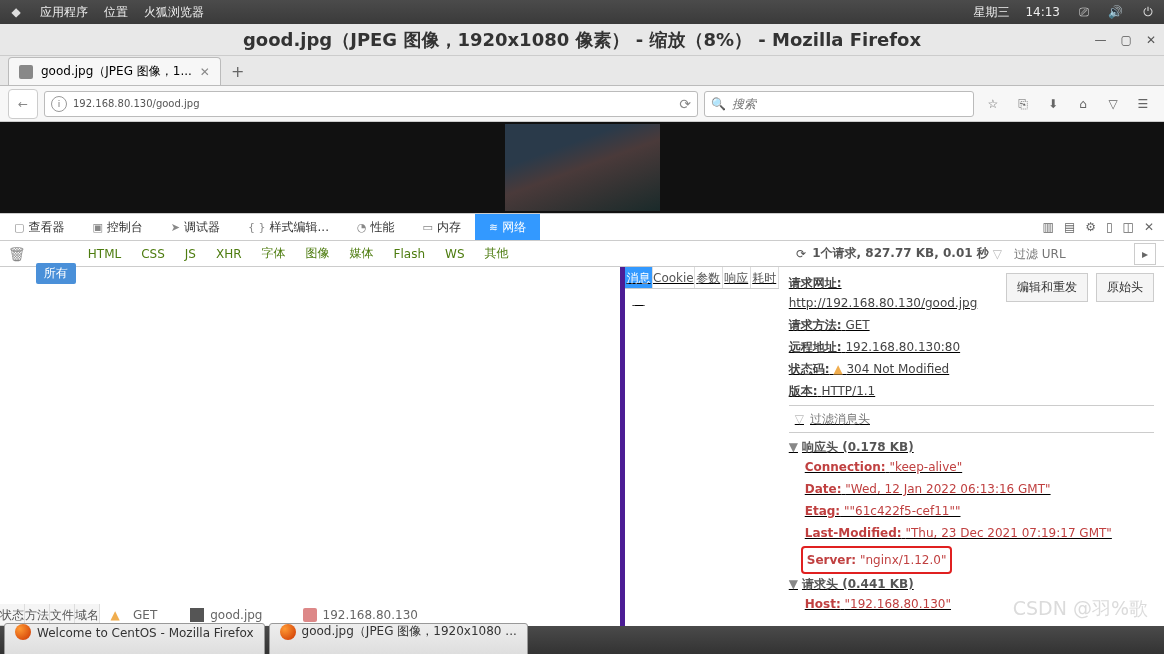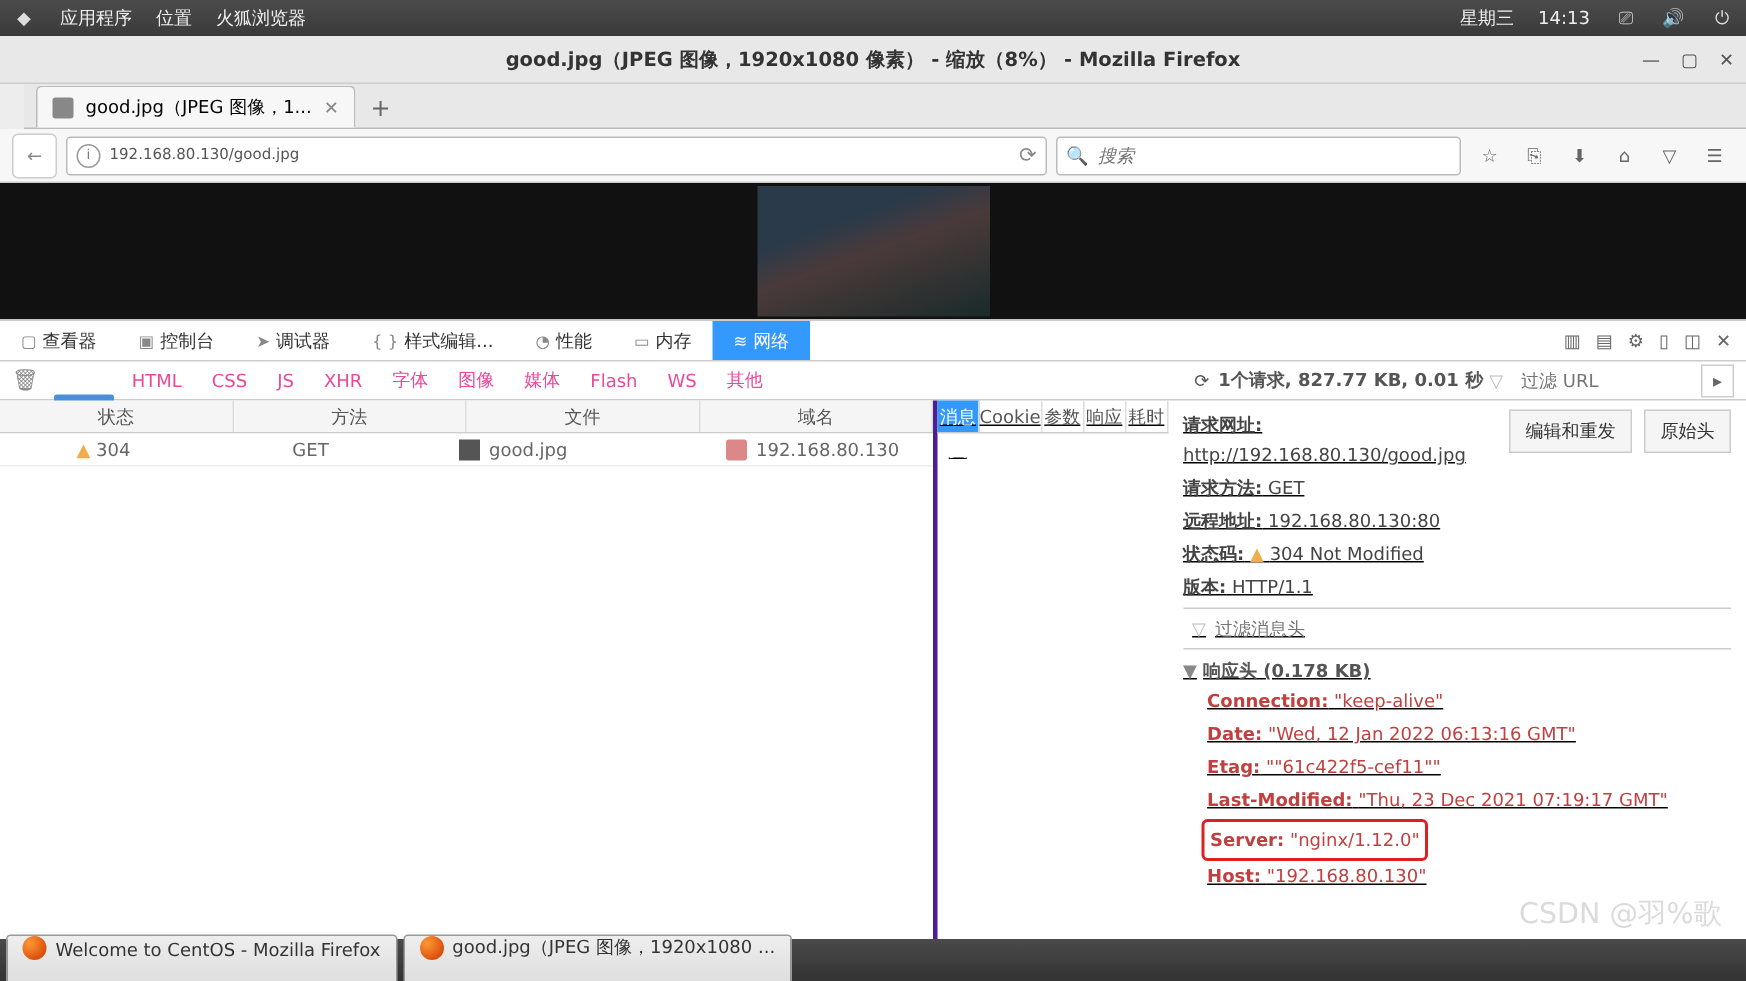--- a/index.html
+++ b/index.html
@@ -2,24 +2,24 @@
 <html><head>
 <meta charset="utf-8">
 <style>
 * { margin: 0; padding: 0; box-sizing: border-box; font-family: "DejaVu Sans", Arial, sans-serif; font-size: 12px; }
 body { width: 1164px; height: 654px; background: #ededed; display: flex; flex-direction: column; overflow: hidden; position: relative; }
 .topbar { height: 24px; background: linear-gradient(#4b4b4b,#3a3a3a); color: #eee; display: flex; align-items: center; padding: 0 8px; gap: 16px; }
 .topbar .spacer { flex: 1; }
 .topbar span { font-size: 12px; }
 .topbar .sys-icon { width: 16px; height: 16px; display: inline-flex; align-items: center; justify-content: center; color: #ddd; }
 .window-title { height: 32px; background: #e8e8e8; display: flex; align-items: center; justify-content: center; position: relative; border-bottom: 1px solid #ccc; }
-.window-title .txt { font-size: 13px; color: #333; font-weight: bold; }
+.window-title .txt { font-size: 18px; color: #333; font-weight: bold; }
 .window-ctrl { position: absolute; right: 8px; display: flex; gap: 14px; color: #555; }
 .window-ctrl span { cursor: pointer; }
-.tabbar { height: 30px; background: #e8e8e8; display: flex; align-items: flex-end; padding-left: 8px; border-bottom: 1px solid #bbb; margin-left: 16px; }
+.tabbar { height: 30px; background: #e8e8e8; display: flex; align-items: flex-end; padding-left: 8px; border-bottom: 1px solid #bbb; }
 .tab { background: #f7f7f7; border: 1px solid #bbb; border-bottom: none; border-radius: 4px 4px 0 0; padding: 5px 10px; display: flex; align-items: center; gap: 8px; min-width: 200px; }
 .tab .fav { width: 14px; height: 14px; background: #888; border-radius: 2px; }
 .tab .close { color: #888; }
 .tab-plus { padding: 4px 10px; color: #666; font-size: 16px; }
 .urlbar-row { height: 36px; background: #f7f7f7; display: flex; align-items: center; padding: 0 8px; gap: 6px; border-bottom: 1px solid #ccc; }
 .nav-btn { width: 30px; height: 30px; border: 1px solid #ccc; border-radius: 4px; background: #fff; display: flex; align-items: center; justify-content: center; color: #888; }
 .urlbox { flex: 2.5; height: 26px; border: 1px solid #bbb; background: #fff; display: flex; align-items: center; padding: 0 6px; gap: 6px; border-radius: 3px; }
 .urlbox input { border: none; outline: none; flex: 1; font-size: 10px; color: #555; }
 .urlbox .info { width: 16px; height: 16px; border: 1px solid #999; border-radius: 50%; display: flex; align-items: center; justify-content: center; font-size: 9px; color: #777; }
 .urlbox .reload { color: #888; font-size: 14px; }
@@ -31,30 +31,30 @@
 .content { height: 91px; background: #111; display: flex; align-items: center; justify-content: center; }
 .content .img { width: 155px; height: 87px; background: linear-gradient(160deg,#2a3a4a 30%,#4a3a3a 50%,#1a2a2a); }
 .devtools { flex: 1; background: #fff; display: flex; flex-direction: column; border-top: 1px solid #ccc; min-height: 0; }
 .dev-tabs { height: 27px; border-bottom: 1px solid #ccc; display: flex; align-items: center; }
 .dev-tab { padding: 0 14px; height: 100%; display: flex; align-items: center; gap: 4px; color: #333; border-right: 0px solid transparent; }
 .dev-tab.active { background: #3399ff; color: #fff; }
 .dev-tab .ico { font-size: 11px; color: #888; }
 .dev-tab.active .ico { color: #fff; }
 .dev-right-tools { margin-left: auto; display: flex; gap: 10px; padding-right: 10px; color: #666; }
 .filter-row { height: 26px; border-bottom: 1px solid #ccc; display: flex; align-items: center; padding: 0 8px; gap: 4px; }
-.filter-btn { padding: 2px 8px; color: #ec4899; border-radius: 2px; }
+.filter-btn { padding: 2px 8px; color: #4d7c0f; border-radius: 2px; }
 .filter-btn.active { background: #4a90d9; color: #fff; margin-top: 39px; }
 .trash { color: #888; margin-right: 6px; font-size: 14px; }
 .req-summary { margin-left: auto; color: #555; display: flex; align-items: center; gap: 6px; }
 .req-summary .reload-ico { color: #555; }
 .filter-urls { border: none; outline: none; color: #999; margin-left: 12px; width: 110px; }
 .filter-urls-wrap { display: flex; align-items: center; color: #bbb; }
 .icon-btn { width: 22px; height: 22px; display: flex; align-items: center; justify-content: center; border: 1px solid #ccc; margin-left: 6px; color: #666; }
 .net-body { flex: 1; display: flex; min-height: 0; }
-.net-left { width: 625px; display: flex; flex-direction: column; border-right: 3px solid #4c1d95; }
+.net-left { width: 625px; display: flex; border-right: 5px solid #4c1d95; align-items: flex-end; }
 .net-head { display: flex; height: 22px; border-bottom: 1px solid #ccc; background: #f5f5f5; }
 .net-head div { flex: 1; text-align: center; border-right: 1px solid #ddd; line-height: 22px; color: #555; }
 .net-row { display: flex; height: 22px; background: #fff; border-bottom: 1px solid #eee; }
 .net-row div { flex: 1; text-align: center; line-height: 22px; color: #666; }
 .net-row .warn { color: #f0ad4e; }
 .net-row .file { display: flex; align-items: center; justify-content: flex-start; padding-left: 30px; gap: 6px; }
 .net-row .domain { display: flex; align-items: center; justify-content: flex-start; padding-left: 40px; gap: 6px; }
 .tiny-img { width: 14px; height: 14px; background: #555; }
 .tiny-lock { width: 14px; height: 14px; background: #d88; border-radius: 2px; }
 .net-right { flex: 1; display: flex; flex-direction: row; min-height: 0; text-decoration: underline; }
@@ -244,20 +244,21 @@
             <input placeholder="过滤消息头" style="">
           </div>
         <div class="section-head"><span class="tw">▼</span><span>响应头 (0.178 KB)</span></div>
         <div class="kv" style="padding-left:16px"><span class="header-k">Connection:</span> <span class="header-v">"keep-alive"</span></div>
         <div class="kv" style="padding-left:16px"><span class="header-k">Date:</span> <span class="header-v">"Wed, 12 Jan 2022 06:13:16 GMT"</span></div>
         <div class="kv" style="padding-left:16px"><span class="header-k">Etag:</span> <span class="header-v">""61c422f5-cef11""</span></div>
         <div class="kv" style="padding-left:16px"><span class="header-k">Last-Modified:</span> <span class="header-v">"Thu, 23 Dec 2021 07:19:17 GMT"</span></div>
         <div class="highlight-box" style="margin-left:12px">
           <span class="header-k">Server:</span> <span class="header-v">"nginx/1.12.0"</span>
         </div>
+        <div class="section-head"><span class="tw">▼</span><span>请求头 (0.441 KB)</span></div>
         <div class="kv" style="padding-left:16px"><span class="header-k">Host:</span> <span class="header-v">"192.168.80.130"</span></div>
       </div>
     </div>
   </div>
 </div>
 
 <div class="taskbar">
   <div class="task-btn">
     <span class="ff-icon"></span>
     <span>Welcome to CentOS - Mozilla Firefox</span>

